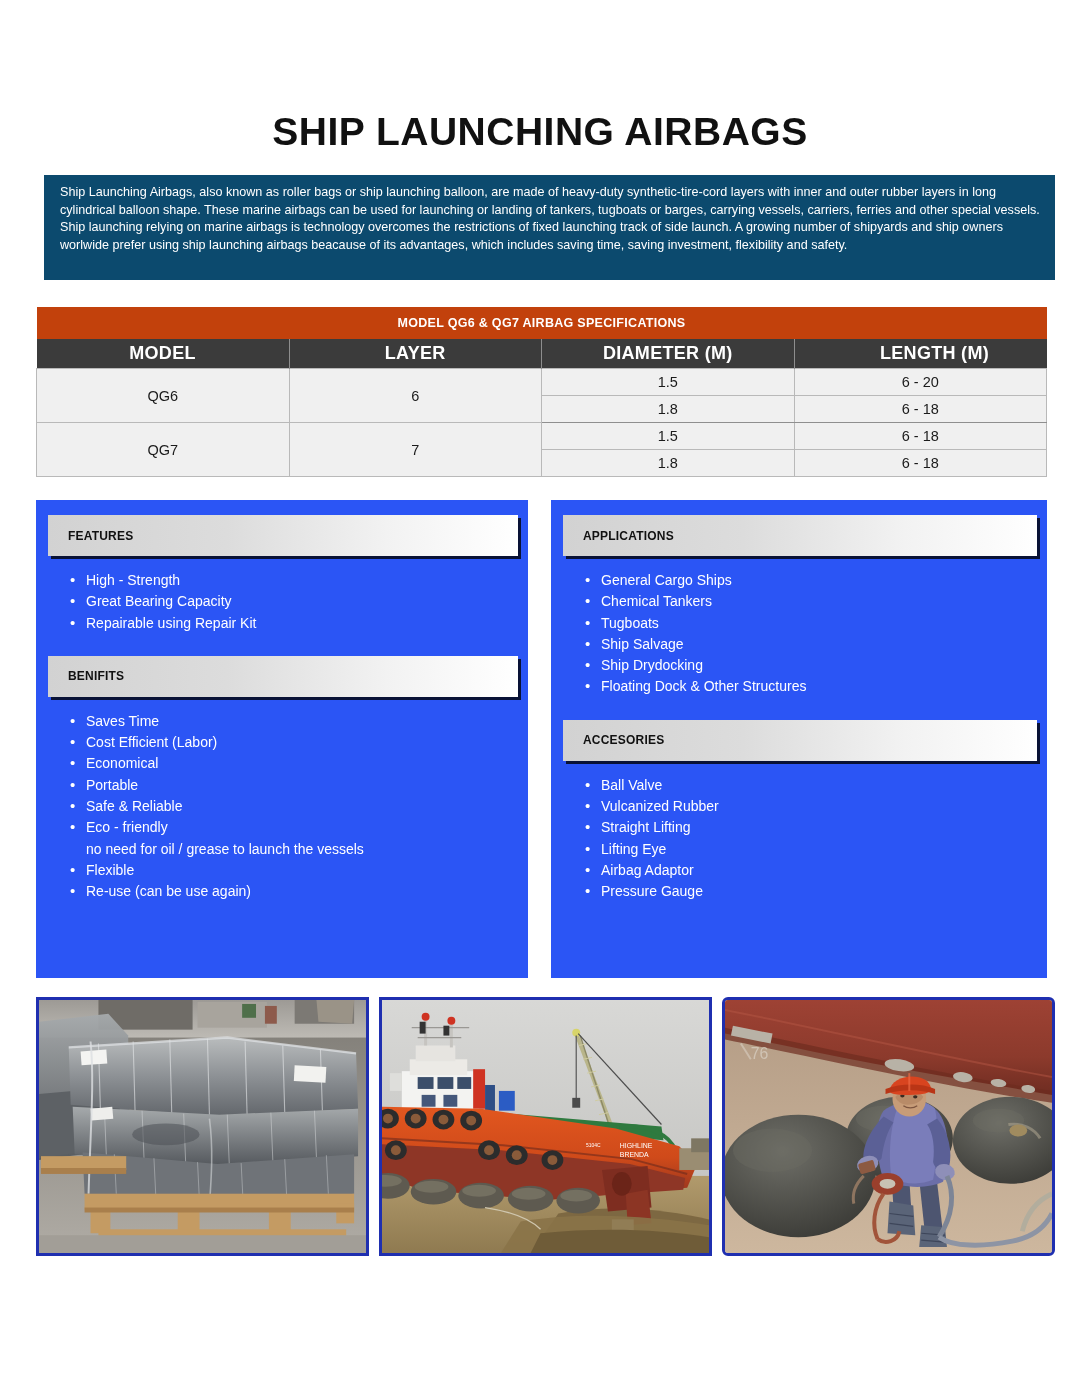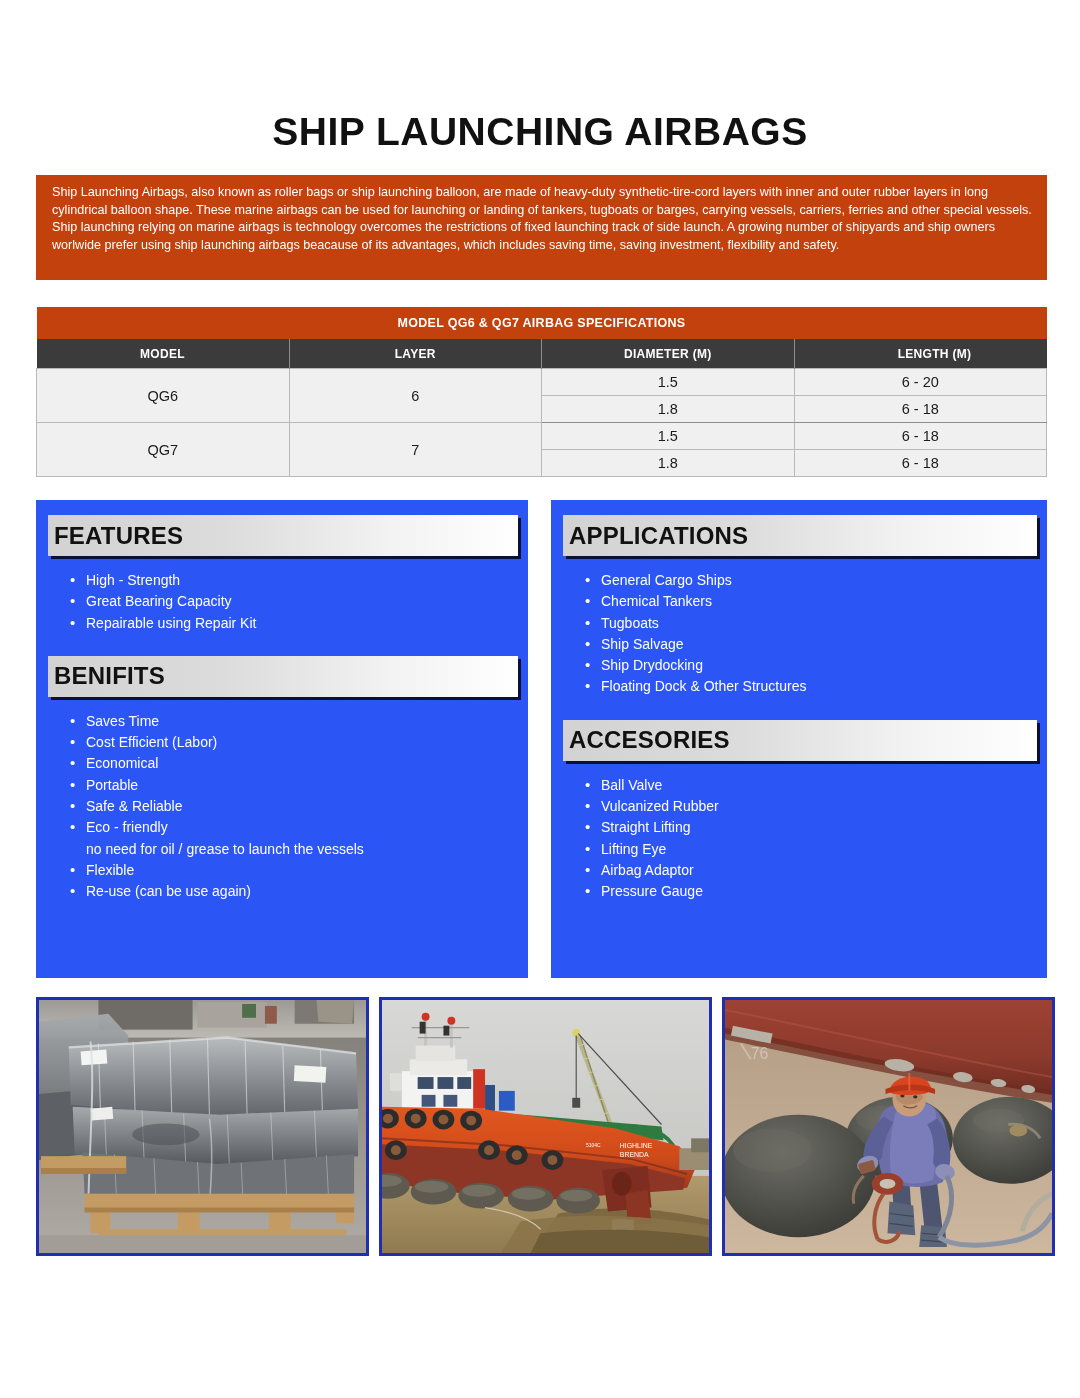--- a/index.html
+++ b/index.html
@@ -32,25 +32,25 @@
     text-align: center;
     font-size: 39px;
     font-weight: bold;
     letter-spacing: 0.5px;
     color: #111111;
   }
 
   
   .intro-box {
     position: absolute;
-    left: 36px;
+    left: 44px;
     top: 175px;
     width: 1011px;
     height: 105px;
-    background: #c2410c;
+    background: #0c4a6e;
     box-sizing: border-box;
     padding: 9px 14px 0 16px;
   }
   .intro-text {
     color: #ffffff;
     font-size: 12.6px;
     line-height: 17.6px;
     text-align: left;
   }
 
@@ -73,21 +73,21 @@
     font-size: 12.5px;
     font-weight: bold;
     letter-spacing: 0.3px;
     text-align: center;
     height: 32px;
     vertical-align: middle;
   }
   .tbl-head {
     background: #3b3b3b;
     color: #ffffff;
-    font-size: 12px;
+    font-size: 18px;
     font-weight: bold;
     letter-spacing: 0.3px;
     text-align: center;
     height: 29px;
     vertical-align: middle;
     border-right: 1px solid #8d8d8d;
   }
   .tbl-head:last-child { border-right: none; padding-left: 28px; }
 
   .data-cell {
@@ -127,24 +127,24 @@
   .sec-head {
     position: relative;
     margin: 15px 10px 0 12px;
     height: 41px;
     background: linear-gradient(to right, #d2d2d2 0%, #dcdcdc 38%, #f2f2f2 72%, #ffffff 100%);
     box-shadow: 3px 3px 0 rgba(0,0,0,0.78);
     display: flex;
     align-items: center;
   }
   .sec-head-label {
-    font-size: 24px;
+    font-size: 12px;
     font-weight: bold;
     color: #111111;
-    padding-left: 6px;
+    padding-left: 20px;
     letter-spacing: 0.2px;
   }
 
   .sec-list {
     list-style: none;
     margin: 14px 0 0 0;
     padding: 0 0 0 34px;
   }
   .sec-list li {
     color: #ffffff;
@@ -174,21 +174,21 @@
     top: 997px;
     width: 333px;
     height: 259px;
     border: 3px solid #1f2fb0;
     box-sizing: border-box;
     overflow: hidden;
     background: #cfcfcf;
   }
   #photo-1 { left: 36px; }
   #photo-2 { left: 379px; }
-  #photo-3 { left: 722px; }
+  #photo-3 { left: 722px; border-radius: 6px; }
   .photo svg { display: block; width: 100%; height: 100%; }
 
 </style>
 </head>
 <body>
 
 <div class="page">
 
   <div class="title">SHIP LAUNCHING AIRBAGS</div>
 

